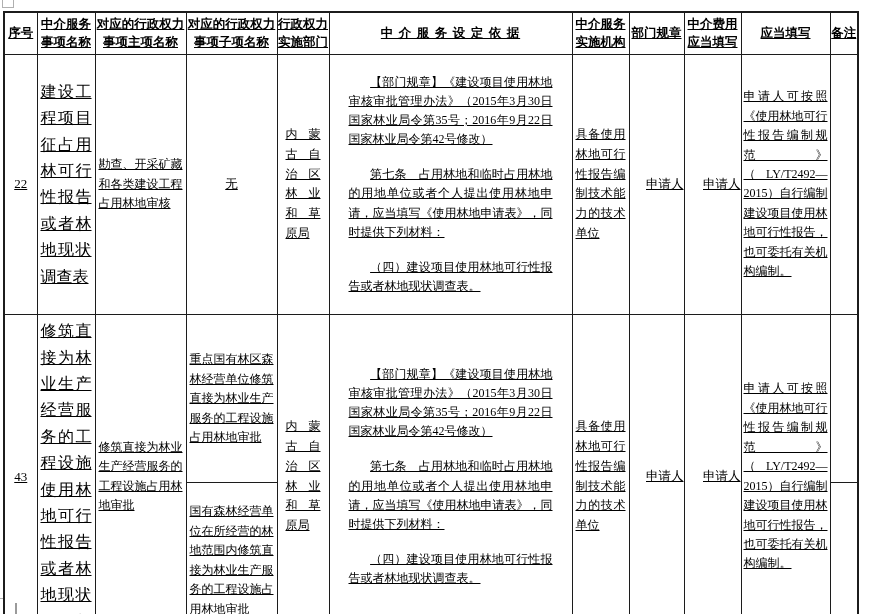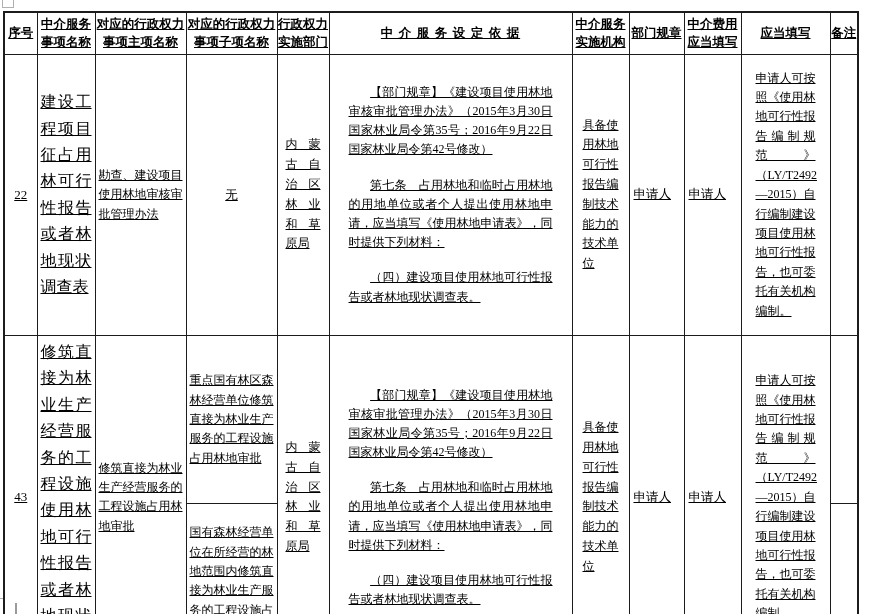--- a/index.html
+++ b/index.html
@@ -43,23 +43,23 @@
   
   td.c-seq  { text-align:center; font-size:13px;margin-top:40px; }
   td.c-name { font-size:16px; line-height:1.65; text-align:justify; text-justify:inter-character; padding:2px 3px; }
   td.c-main, td.c-sub {
     font-size:12px; line-height:1.62; text-align:justify; text-justify:inter-character; padding:2px 3px;
   }
   td.c-sub-none { text-align:center; font-size:12.5px; }
   td.c-dept { font-size:12px; line-height:1.65; text-align:justify; text-justify:inter-character; padding:8px;margin-top:46px; }
   td.c-basis { font-size:12px; line-height:1.6; padding:2px 3px; text-align:justify; text-justify:inter-distribute; }
   td.c-basis p { margin:16px; text-indent:1.8em; }
-  td.c-agency { font-size:12px; line-height:1.65; text-align:justify; text-justify:inter-character; padding:2px 10px; }
-  td.c-party { font-size:12.5px; text-align:left; padding-left:4px; }
-  td.c-dec { font-size:12px; line-height:1.62; text-align:justify; text-justify:inter-character; padding:14px; }
+  td.c-agency { font-size:12px; line-height:1.65; text-align:justify; text-justify:inter-character; padding:2px 3px; }
+  td.c-party { font-size:12.5px; text-align:right; padding-left:4px; }
+  td.c-dec { font-size:12px; line-height:1.62; text-align:justify; text-justify:inter-character; padding:2px; }
   td.c-remark { font-size:12px; }
 
   tr.r-hdr  { height:42px; }
   tr.r-22   { height:226px; }
   tr.r-23a  { height:168px; }
   tr.r-23b  { height:156px; }
 
   
   .frag-box {
     position:absolute; left:2px; top:-3px; width:10px; height:9px;
@@ -113,21 +113,21 @@
     <td class="hdr">部门规章</td>
     <td class="hdr">中介费用
 应当填写</td>
     <td class="hdr">应当填写</td>
     <td class="hdr">备注</td>
   </tr>
 
   <tr class="r-22">
     <td class="c-seq">22</td>
     <td class="c-name">建设工程项目征占用林可行性报告或者林地现状调查表</td>
-    <td class="c-main">勘查、建设项目使用林地审核审批管理办法</td>
+    <td class="c-main">勘查、开采矿藏和各类建设工程占用林地审核</td>
     <td class="c-sub c-sub-none">无</td>
     <td class="c-dept">内蒙古自治区林业和草原局</td>
     <td class="c-basis">
       <p>【部门规章】《建设项目使用林地审核审批管理办法》（2015年3月30日国家林业局令第35号；2016年9月22日国家林业局令第42号修改）</p>
       <p>第七条　占用林地和临时占用林地的用地单位或者个人提出使用林地申请，应当填写《使用林地申请表》，同时提供下列材料：</p>
       <p>（四）建设项目使用林地可行性报告或者林地现状调查表。</p>
     </td>
     <td class="c-agency">具备使用林地可行性报告编制技术能力的技术单位</td>
     <td class="c-party">申请人</td>
     <td class="c-party">申请人</td>

